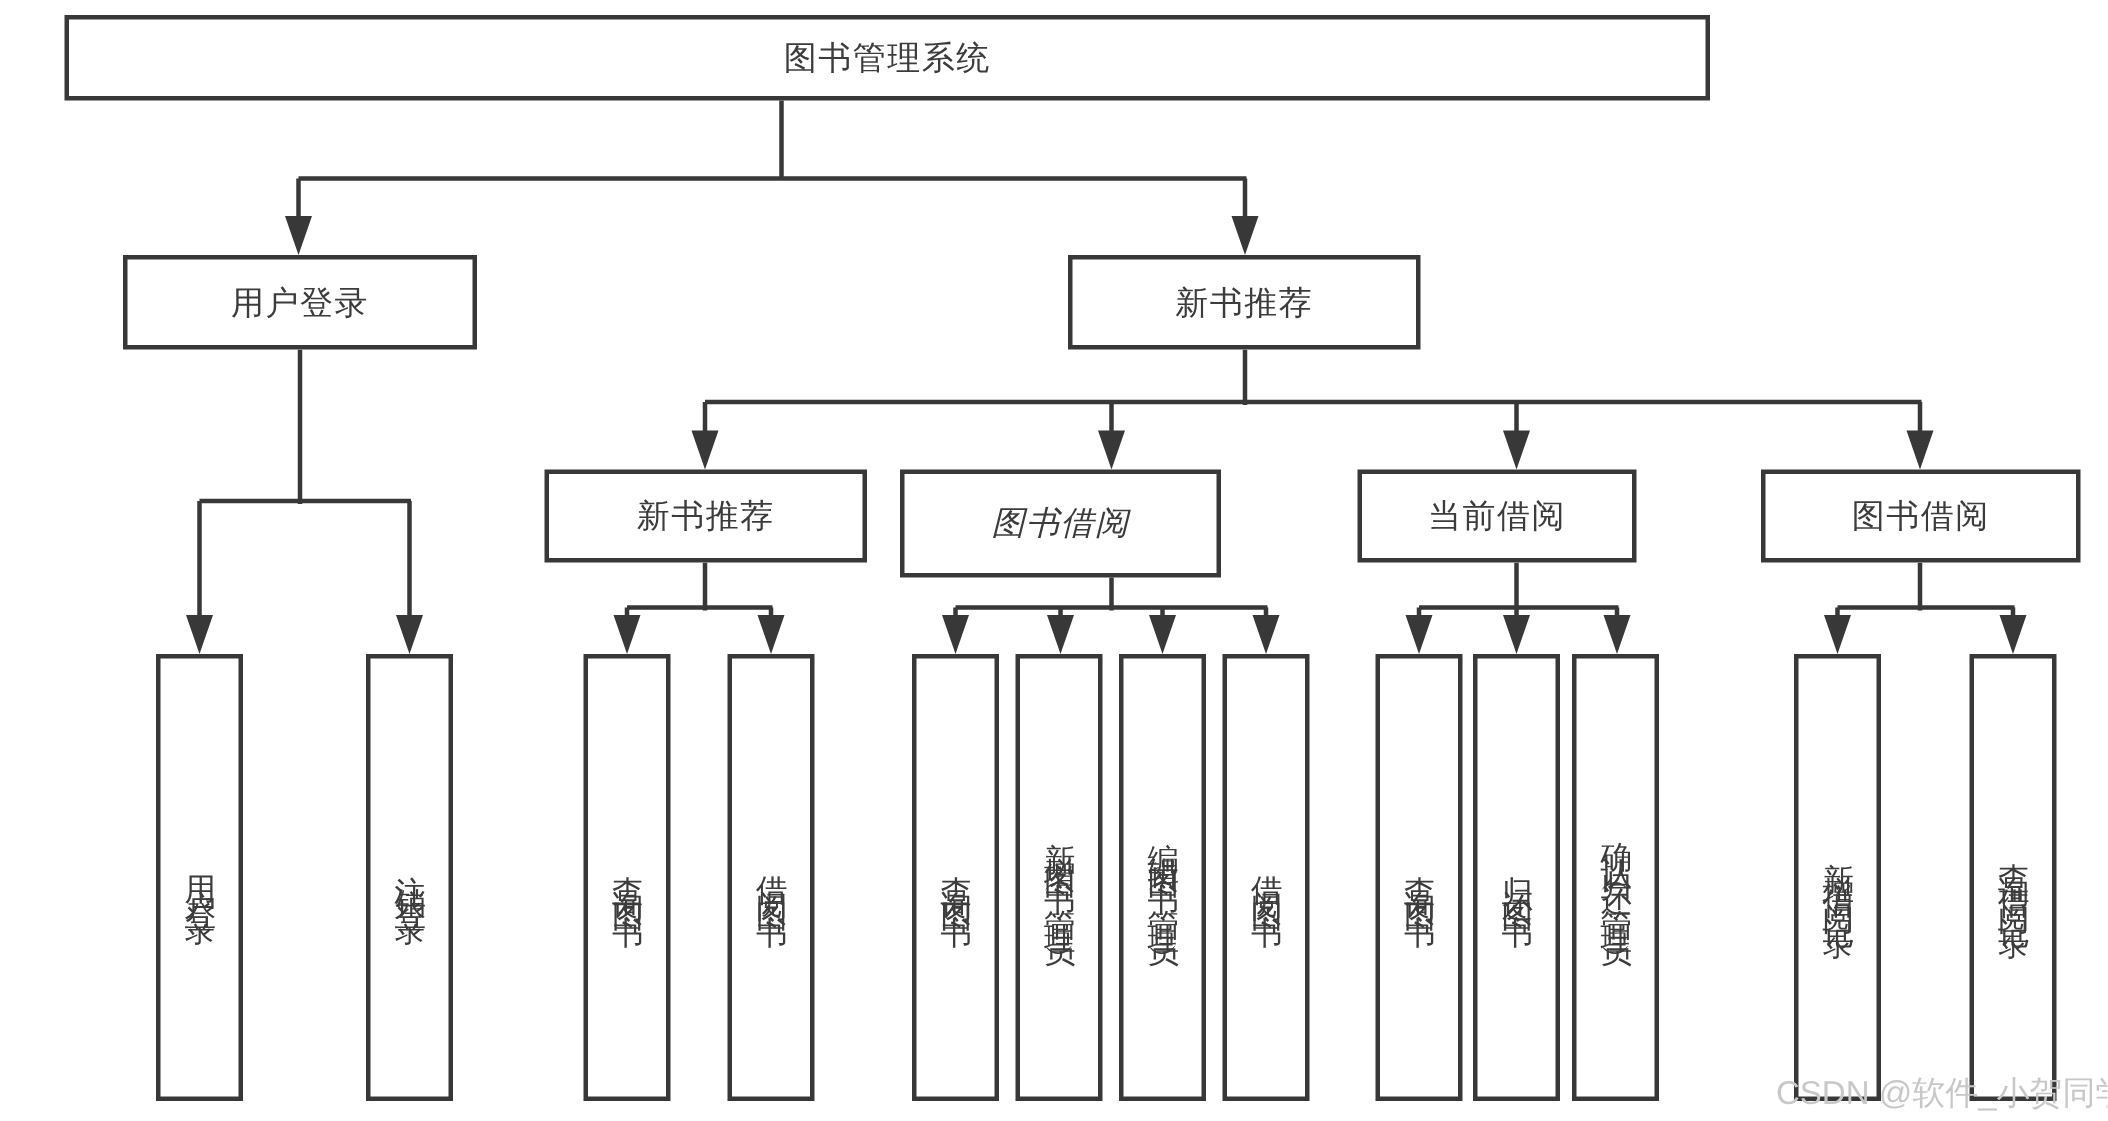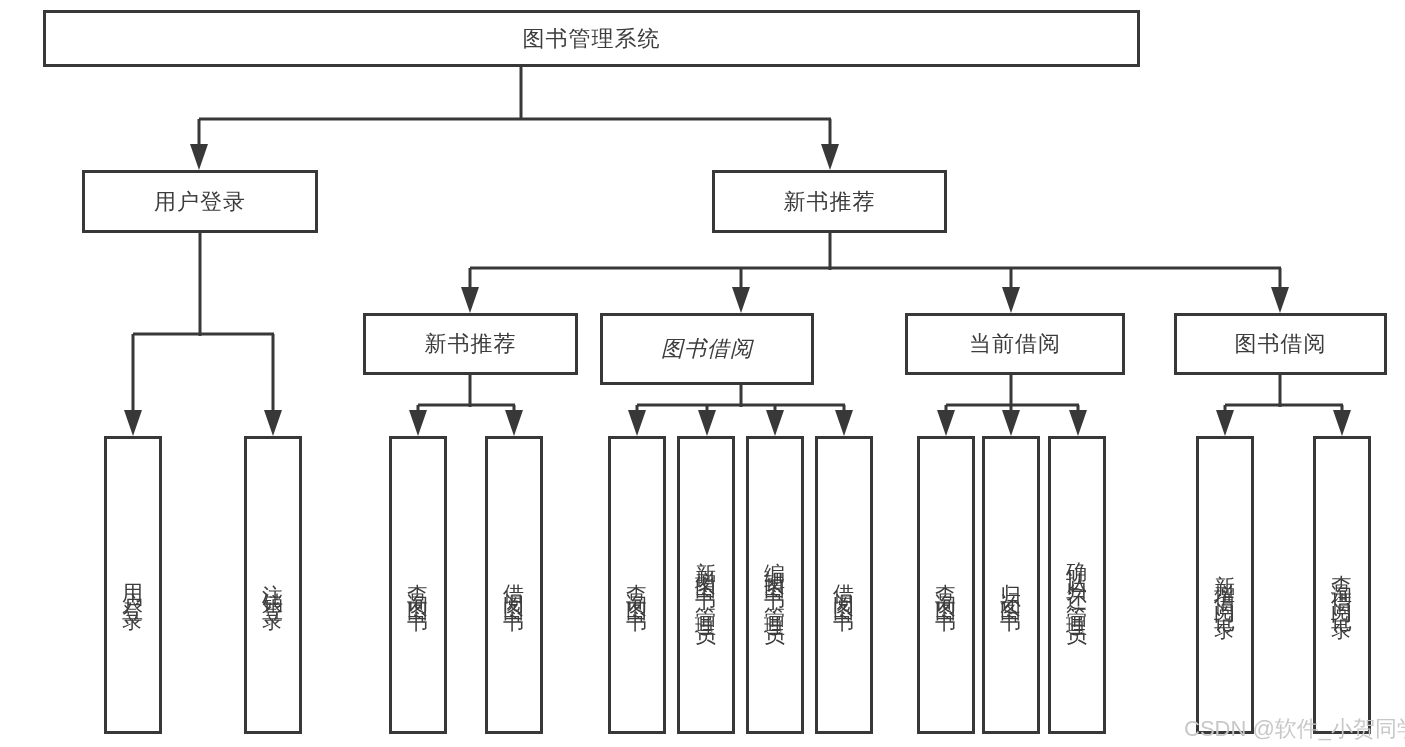--- a/index.html
+++ b/index.html
@@ -113,21 +113,21 @@
   <div class="hbox" style="left:712px; top:170px; width:235px; height:63px;">
     <span>新书推荐</span>
   </div>
 
   <div class="hbox" style="left:363px; top:313px; width:215px; height:62px;">
     <span>新书推荐</span>
   </div>
   <div class="hbox" style="left:600px; top:313px; width:214px; height:72px;font-style:italic;">
     <span>图书借阅</span>
   </div>
-  <div class="hbox" style="left:905px; top:313px; width:220px; height:62px;">
+  <div class="hbox" style="left:905px; top:313px; width:186px; height:62px;">
     <span>当前借阅</span>
   </div>
   <div class="hbox" style="left:1174px; top:313px; width:213px; height:62px;">
     <span>图书借阅</span>
   </div>
 
   <div class="vbox" style="left:104px;">
     <span class="vtext">用户登录</span>
   </div>
   <div class="vbox" style="left:244px;">

